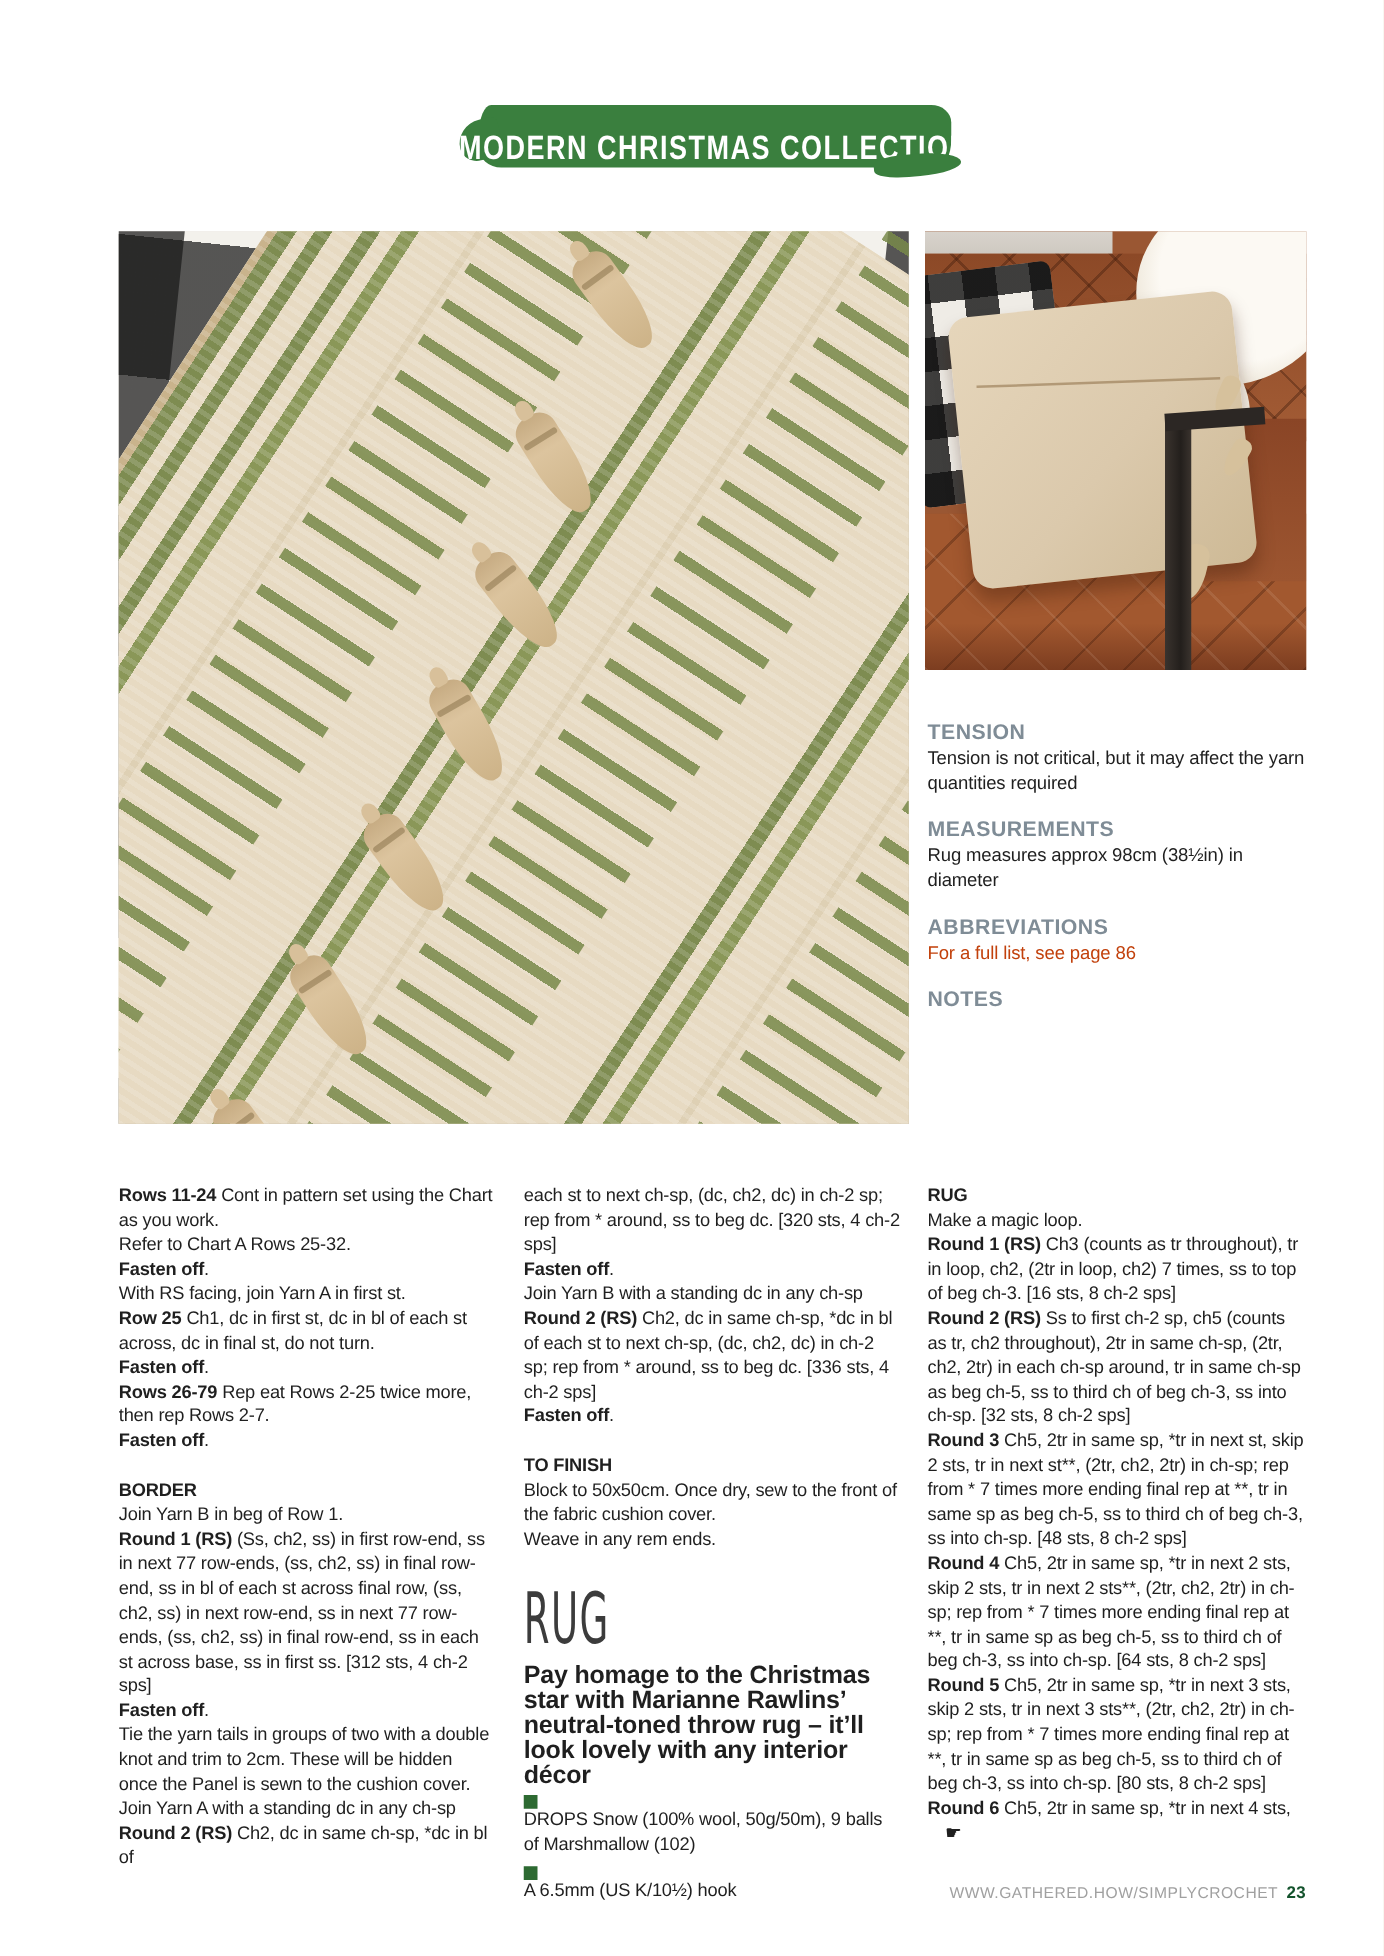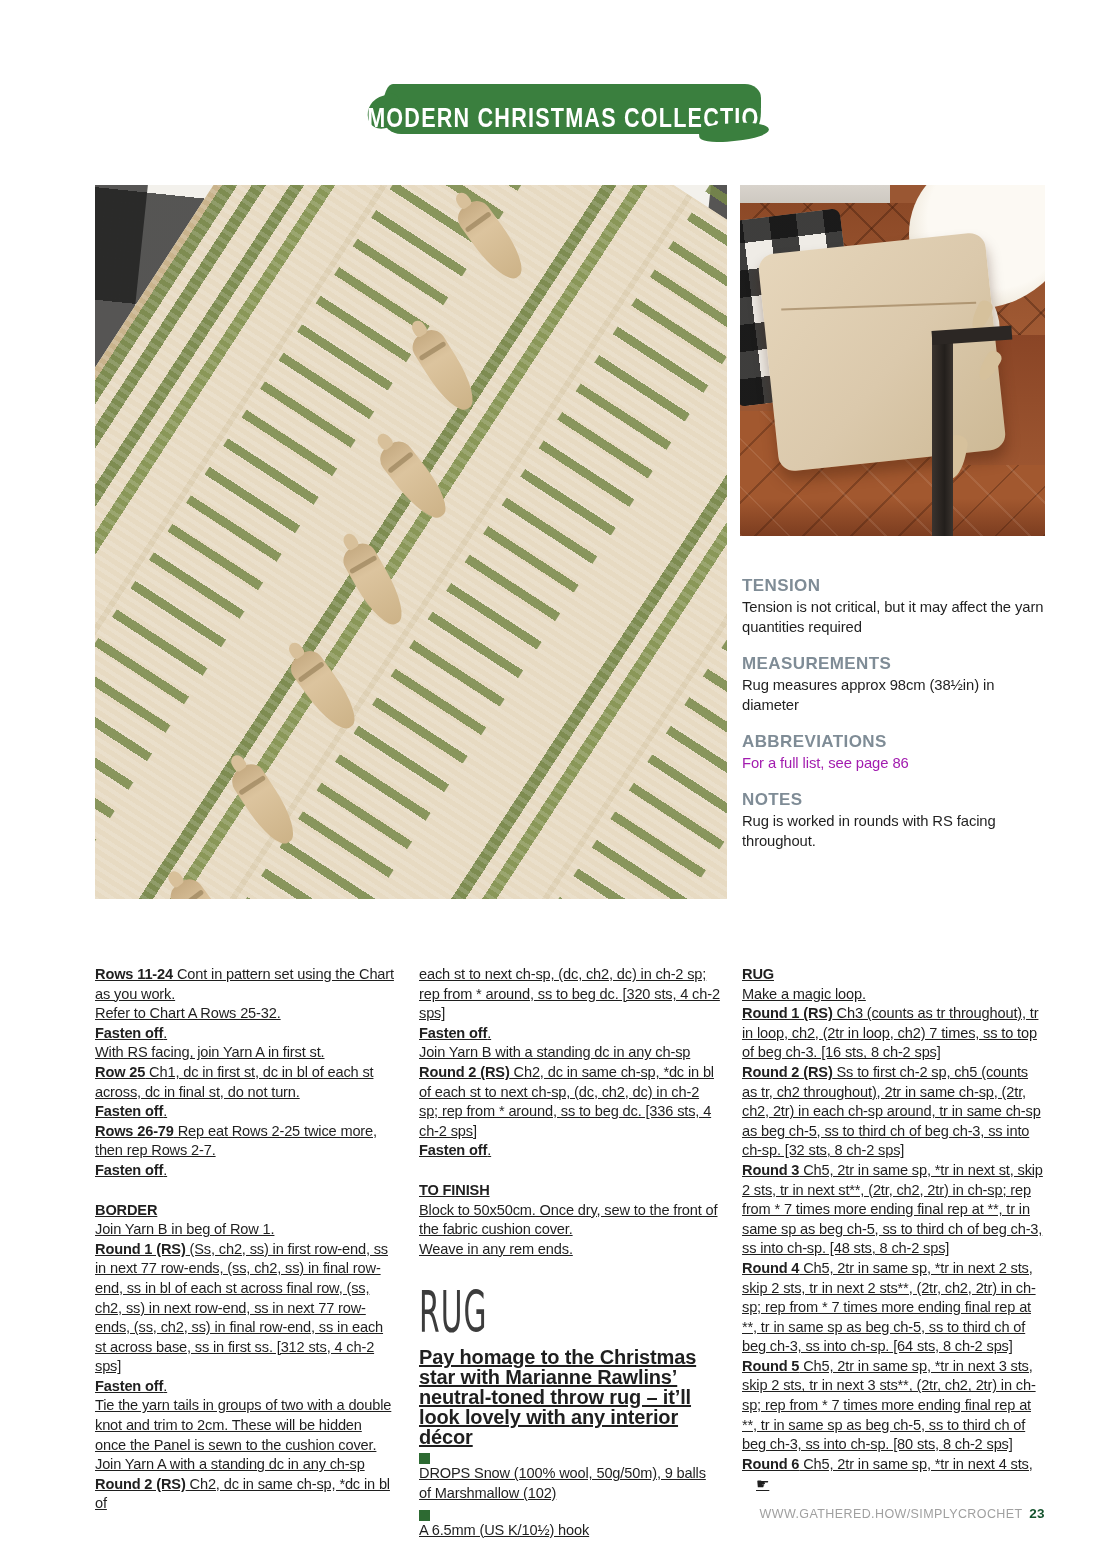--- a/index.html
+++ b/index.html
@@ -138,24 +138,24 @@
     background:linear-gradient(180deg,#8a4526,#9c5530);
     border-radius:10px 0 0 4px;
   }
   
   .sidebar{position:absolute;left:742px;top:576px;width:303px;}
   .sidebar h3{
     margin:0 0 1px 0;font-size:17px;letter-spacing:0.4px;color:#7f8c96;
   }
   .sidebar section{margin-bottom:17px;}
   .sidebar p{margin:0;font-size:14.8px;line-height:20px;letter-spacing:-0.1px;}
-  .sidebar .gray-note{color:#a21caf;}
+  .sidebar .gray-note{color:#c2410c;}
   
   .columns{position:absolute;left:0;top:948px;width:1107px;}
-  .pcol{position:absolute;top:17px;width:301px;font-size:14.6px;line-height:19.6px;letter-spacing:-0.15px;text-decoration:underline;}
+  .pcol{position:absolute;top:0;width:301px;font-size:14.6px;line-height:19.6px;letter-spacing:-0.15px;}
   #col-0{left:95px;}
   #col-1{left:419px;}
   #col-2{left:742px;width:303px;}
   .pcol p{margin:0;}
   .pcol .subhead{font-weight:bold;}
   .gap{height:20px;}
   .gap.large{height:26px;}
   .display-heading{height:54px;margin:2px 0 6px 0;overflow:visible;}
   .display-heading span{
     display:inline-block;font-size:54px;line-height:54px;font-weight:400;
@@ -222,21 +222,20 @@
   <section>
     <h3>MEASUREMENTS</h3>
     <p>Rug measures approx 98cm (38½in) in diameter</p>
   </section>
   <section>
     <h3>ABBREVIATIONS</h3>
     <p class="gray-note">For a full list, see page 86</p>
   </section>
   <section>
     <h3>NOTES</h3>
-    <p>Rug is worked in rounds with RS facing throughout.</p>
   </section>
 </aside>
 
 <div class="columns">
   <div class="pcol" id="col-0">
       <p><b>Rows 11-24</b><span> Cont in pattern set using the Chart as you work.</span></p>
       <p><span>Refer to Chart A Rows 25-32.</span></p>
       <p><b>Fasten off</b><span>.</span></p>
       <p><span>With RS facing, join Yarn A in first st.</span></p>
       <p><b>Row 25</b><span> Ch1, dc in first st, dc in bl of each st across, dc in final st, do not turn.</span></p>

